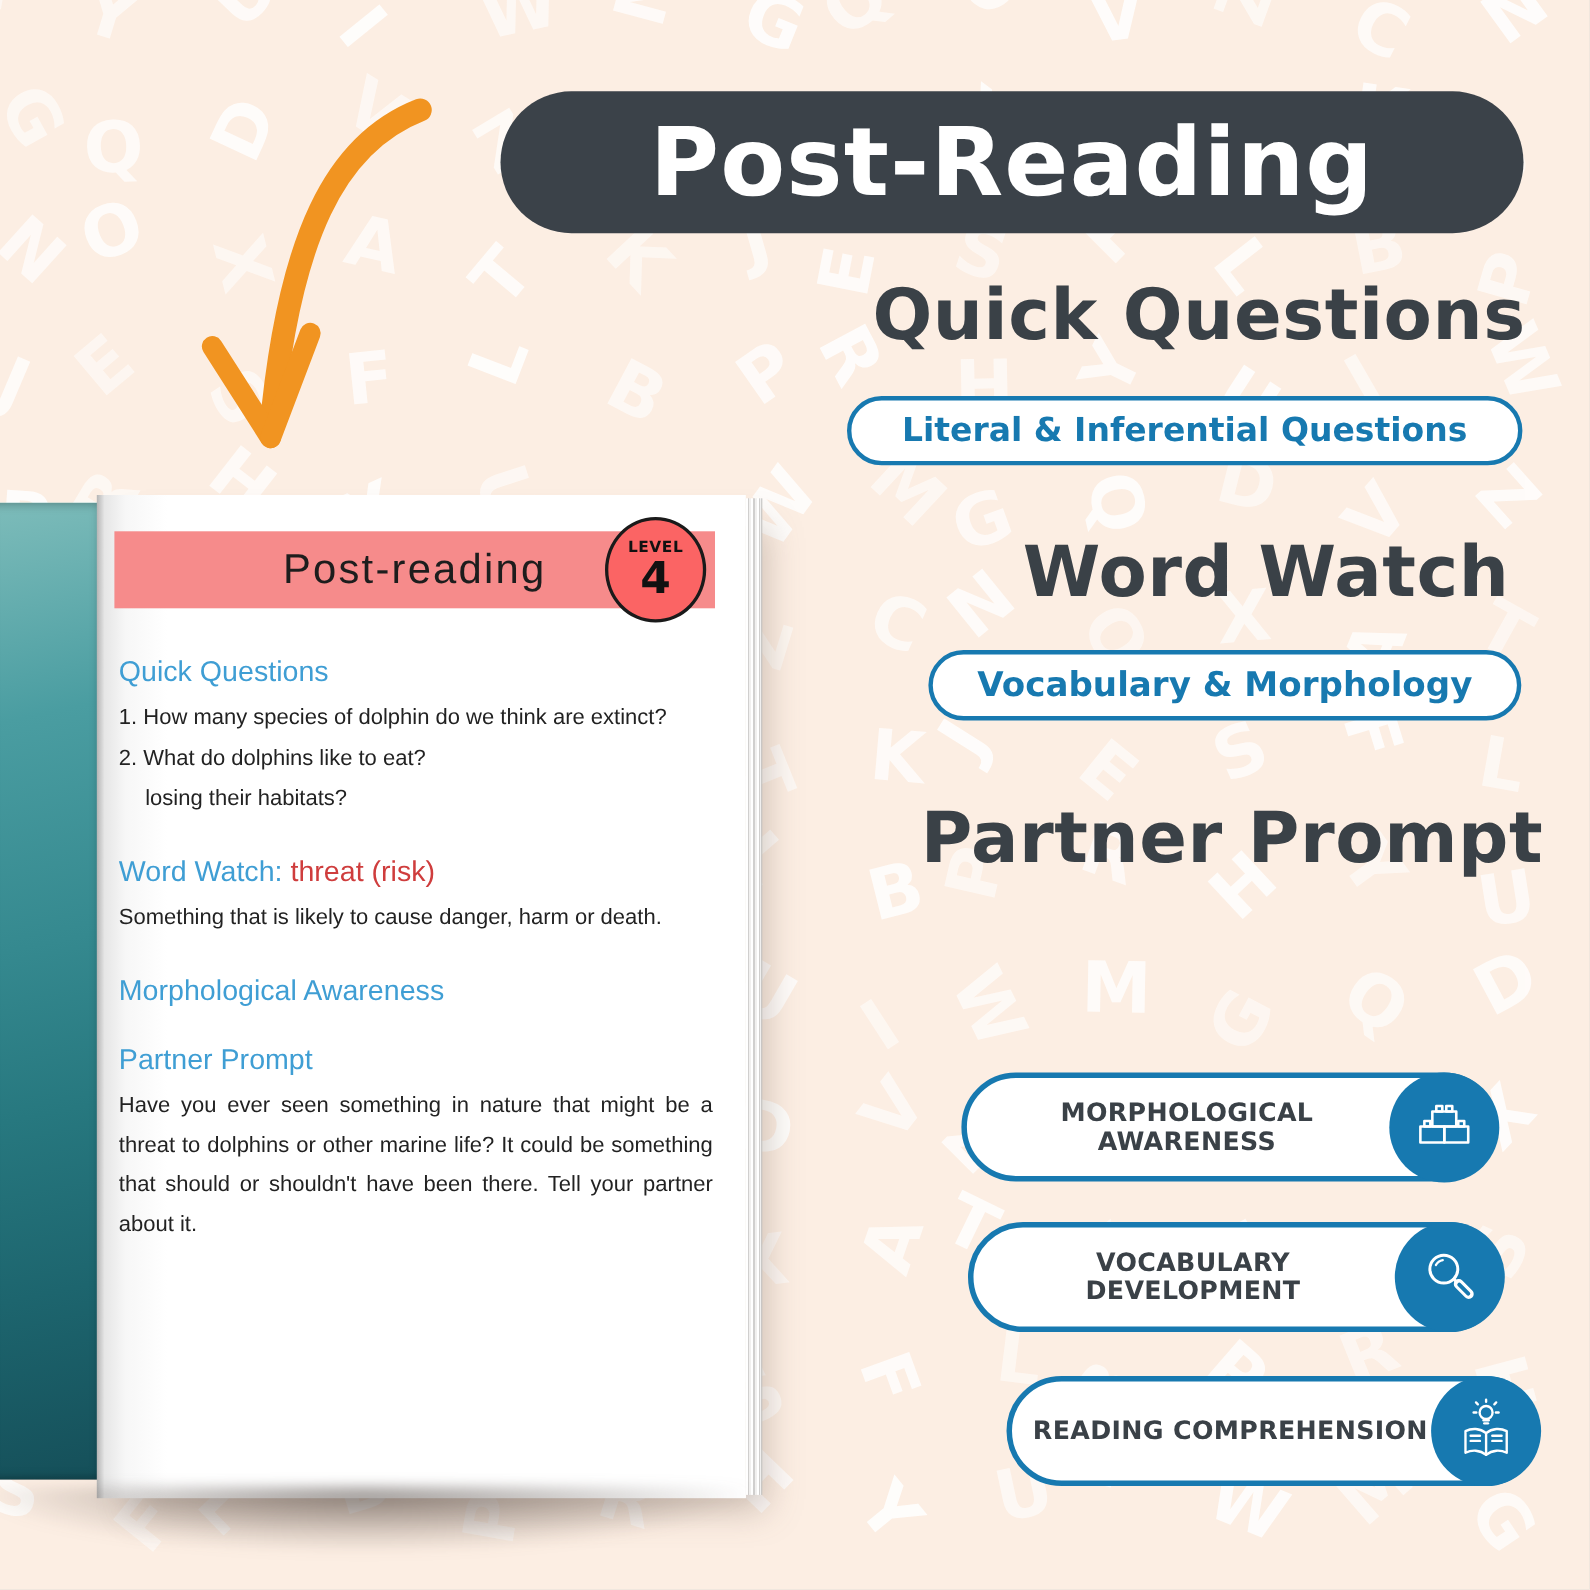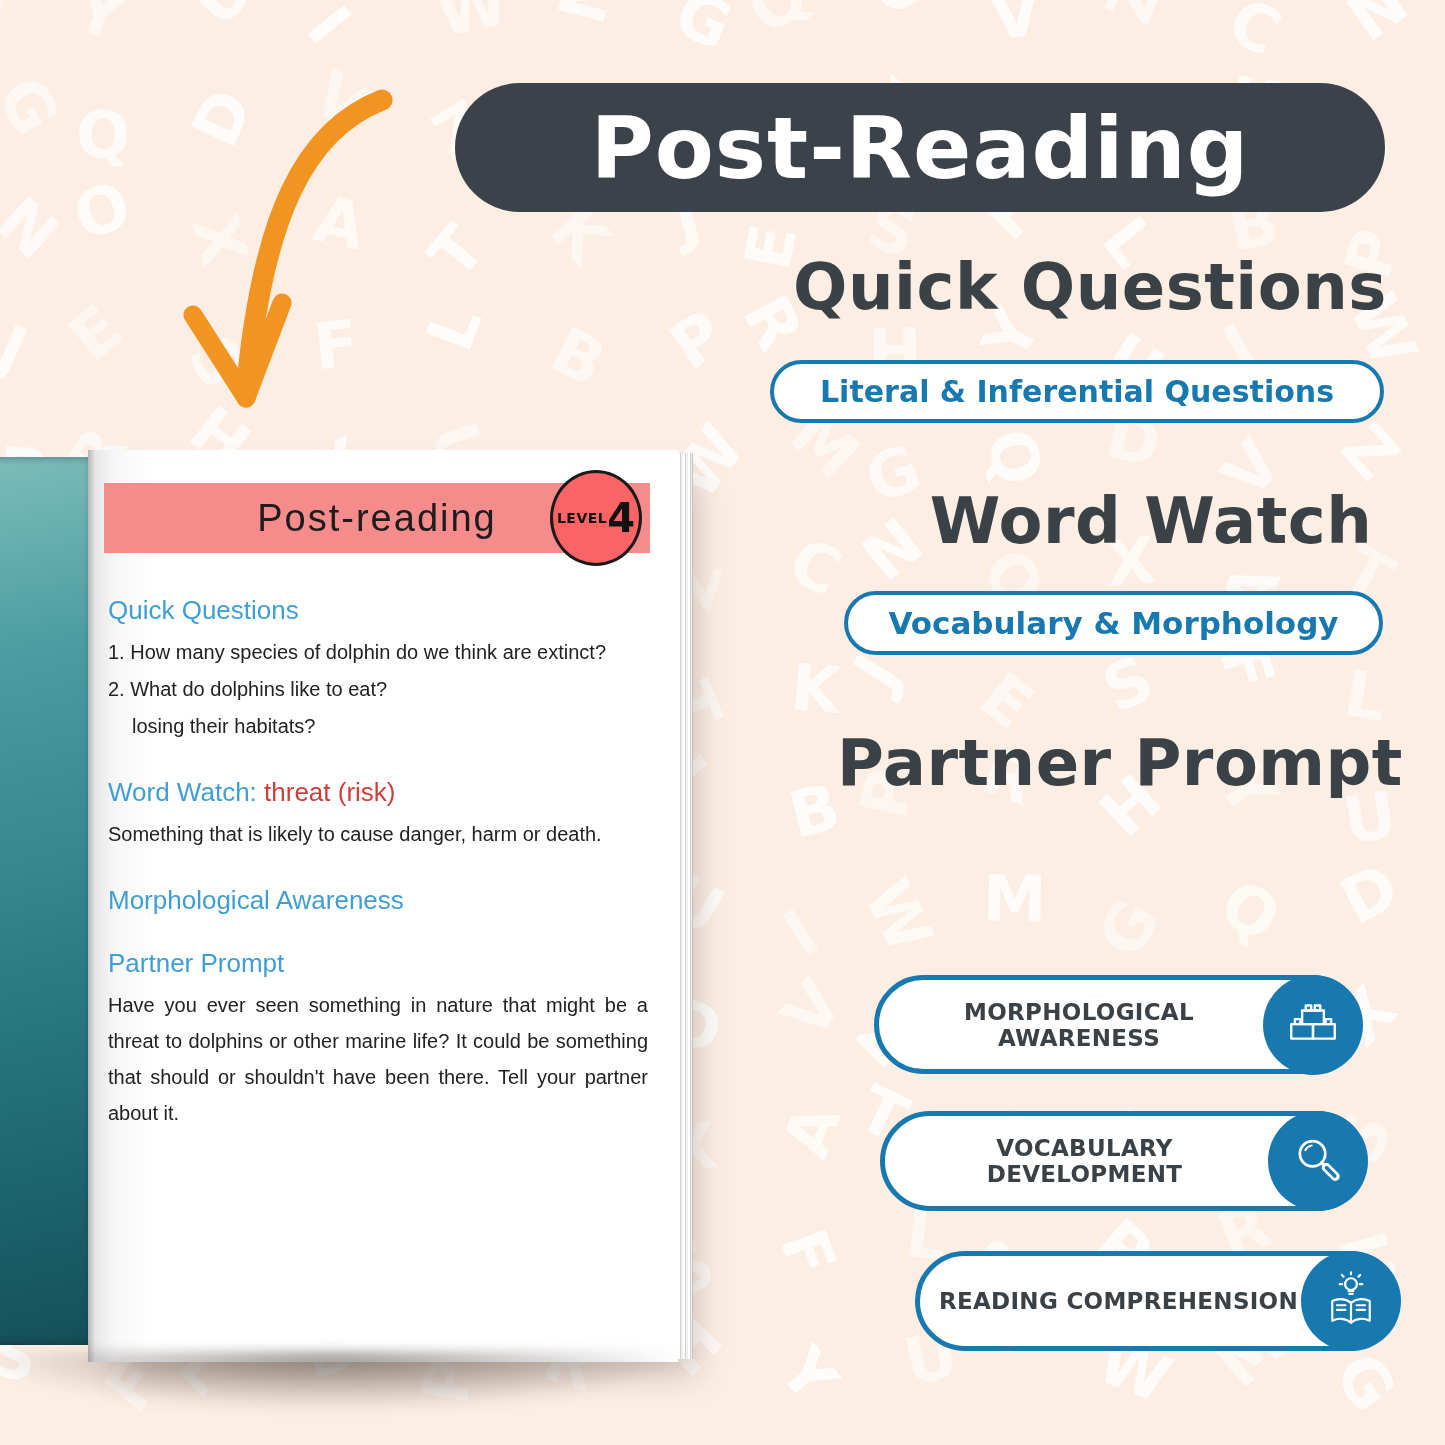--- a/index.html
+++ b/index.html
@@ -45,21 +45,21 @@
   .page-bar {
     margin:33px 28px 0 16px; height:70px; background:#f68b8b; position:relative;
     display:flex; align-items:center; justify-content:center;
   }
   .page-bar-title {
     font-family:"Liberation Sans", sans-serif; font-size:38px; letter-spacing:2px; color:#1d1d1d;
   }
   .level {
     position:absolute; right:8px; top:-13px; width:86px; height:90px;
     background:#fb6464; border:3px solid #1a1a1a; border-radius:50%;
-    display:flex; flex-direction:row; align-items:center; justify-content:center;
+    display:flex; flex-direction:column; align-items:center; justify-content:center;
   }
   .level-label { font-size:14px; font-weight:700; color:#111; letter-spacing:.5px; }
   .level-num { font-size:40px; font-weight:700; color:#111; line-height:1; }
 
   .page-body {
     margin:42px 30px 0 20px; font-family:"Liberation Sans", sans-serif;
     font-size:20px; color:#222222;
   }
   .sec { margin-bottom:32px; }
   .sec-h { font-size:26px; margin-bottom:8px; }

